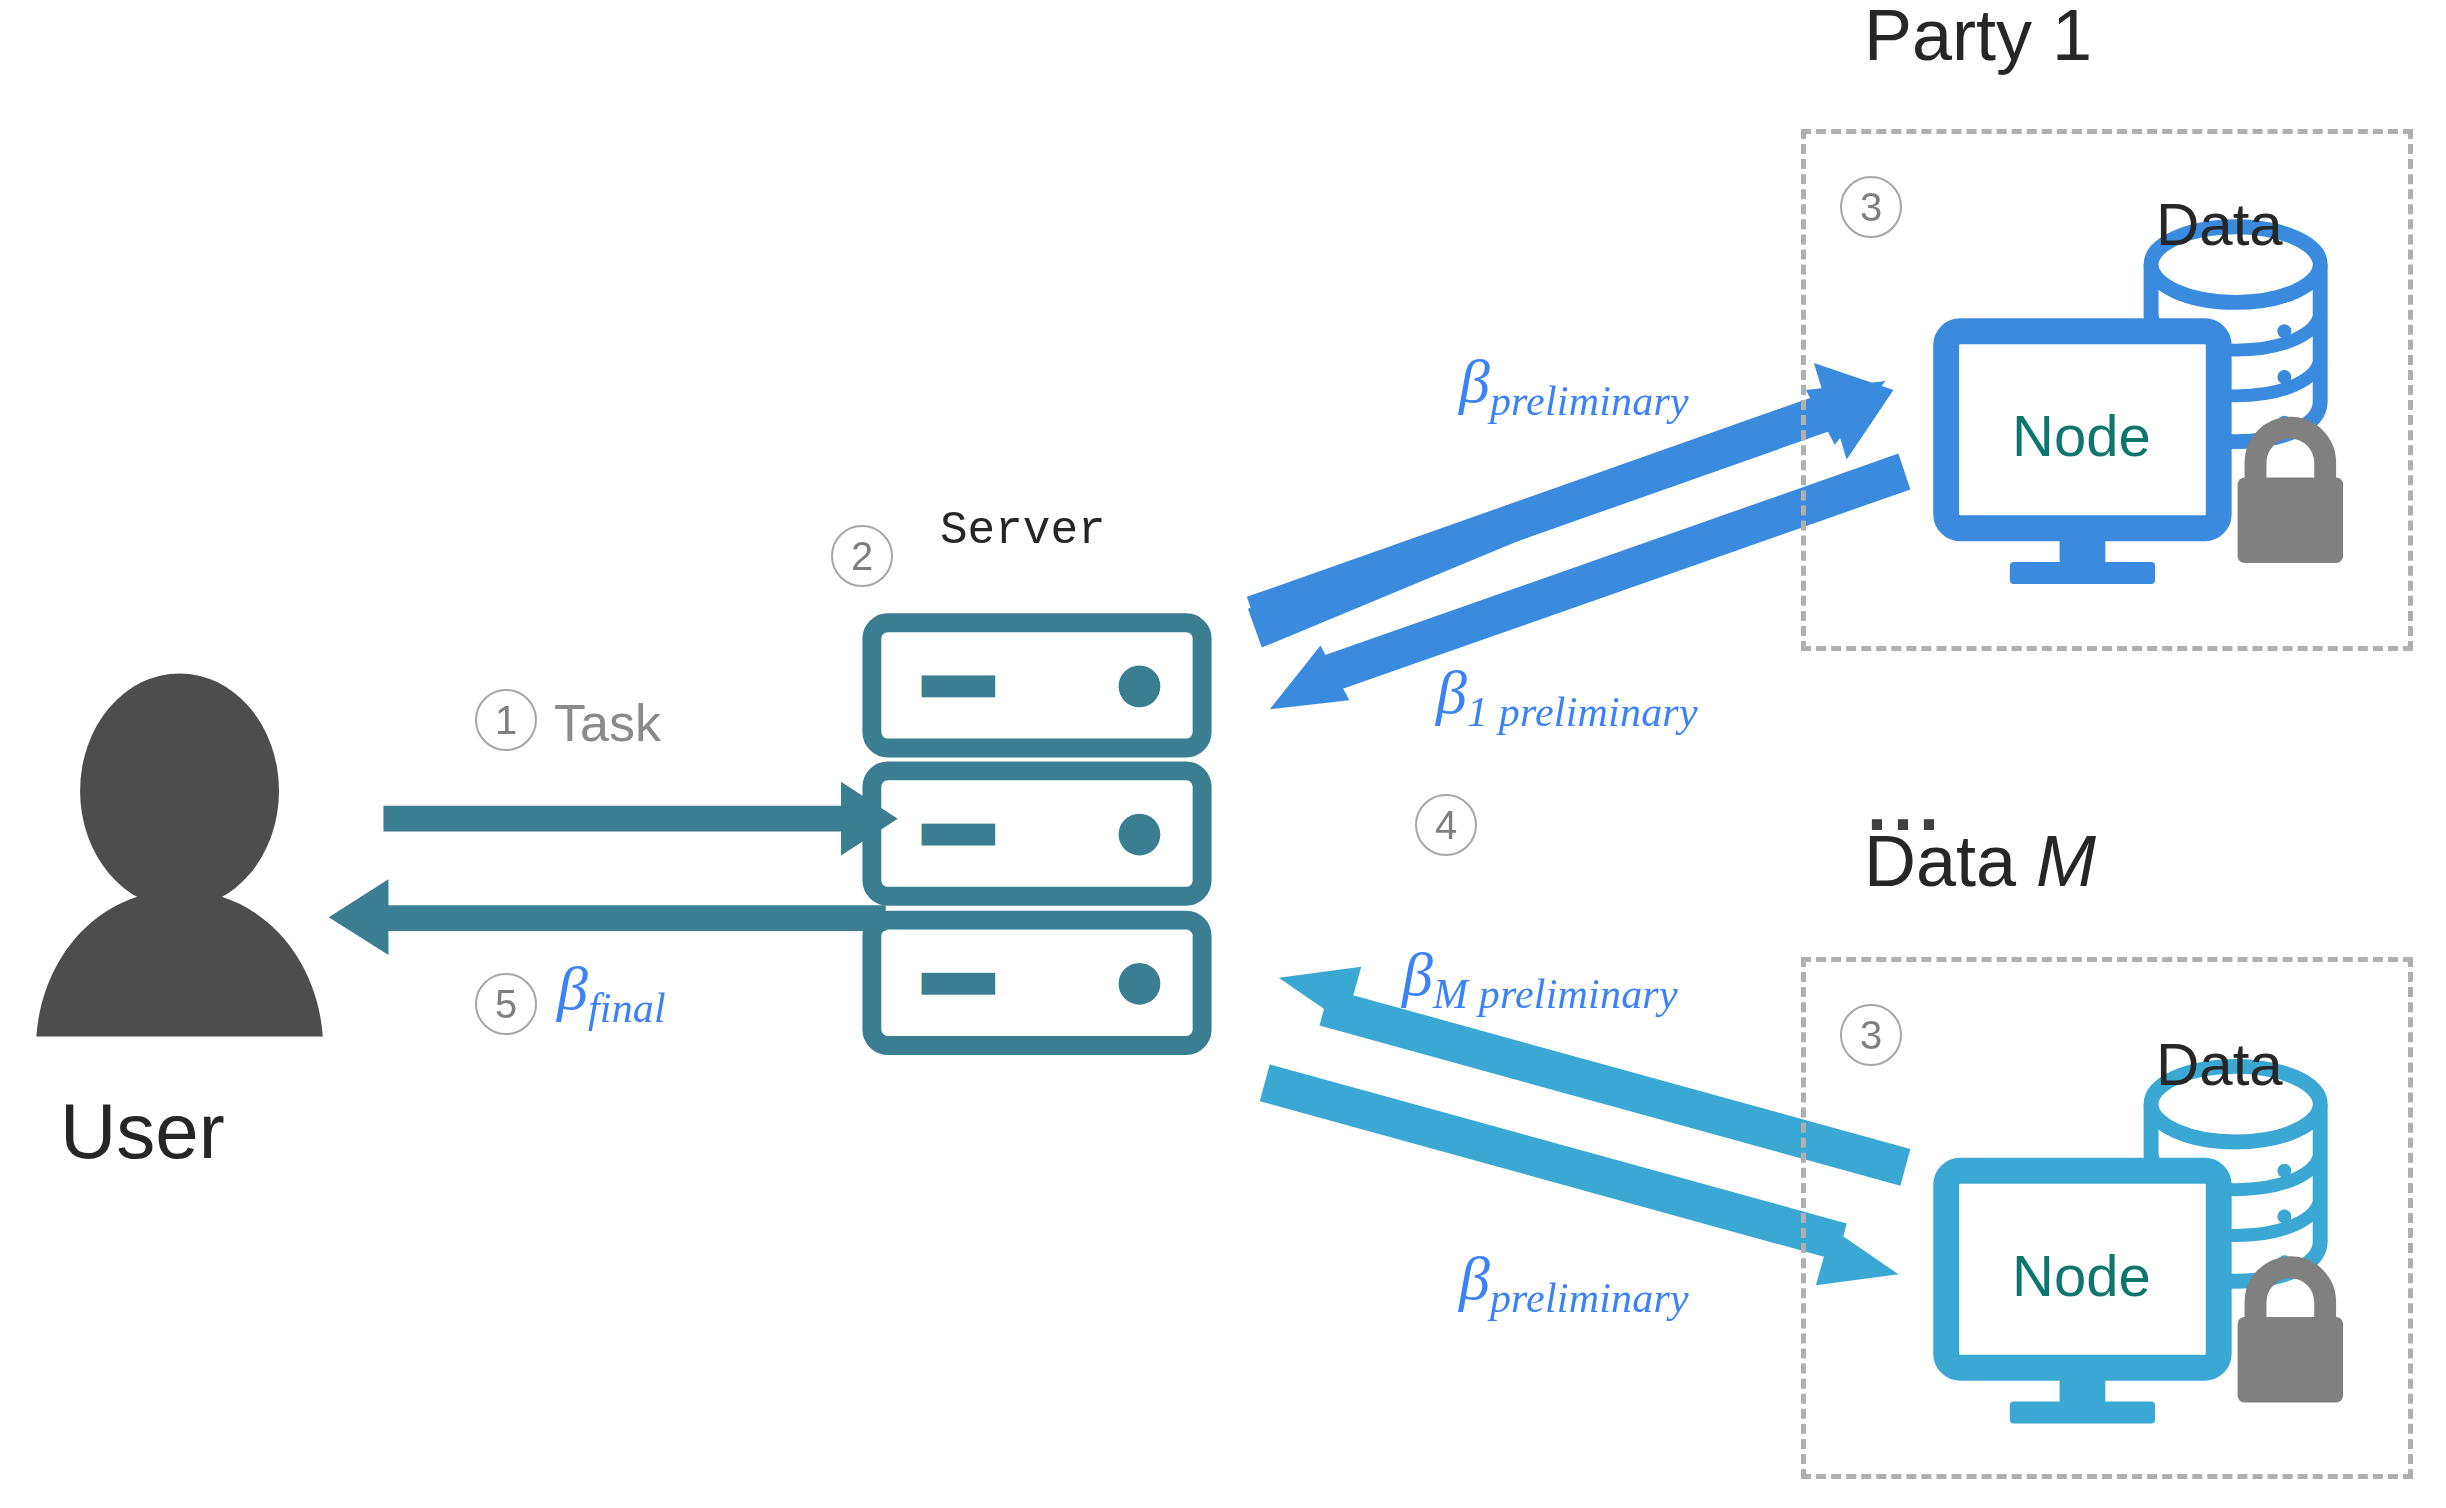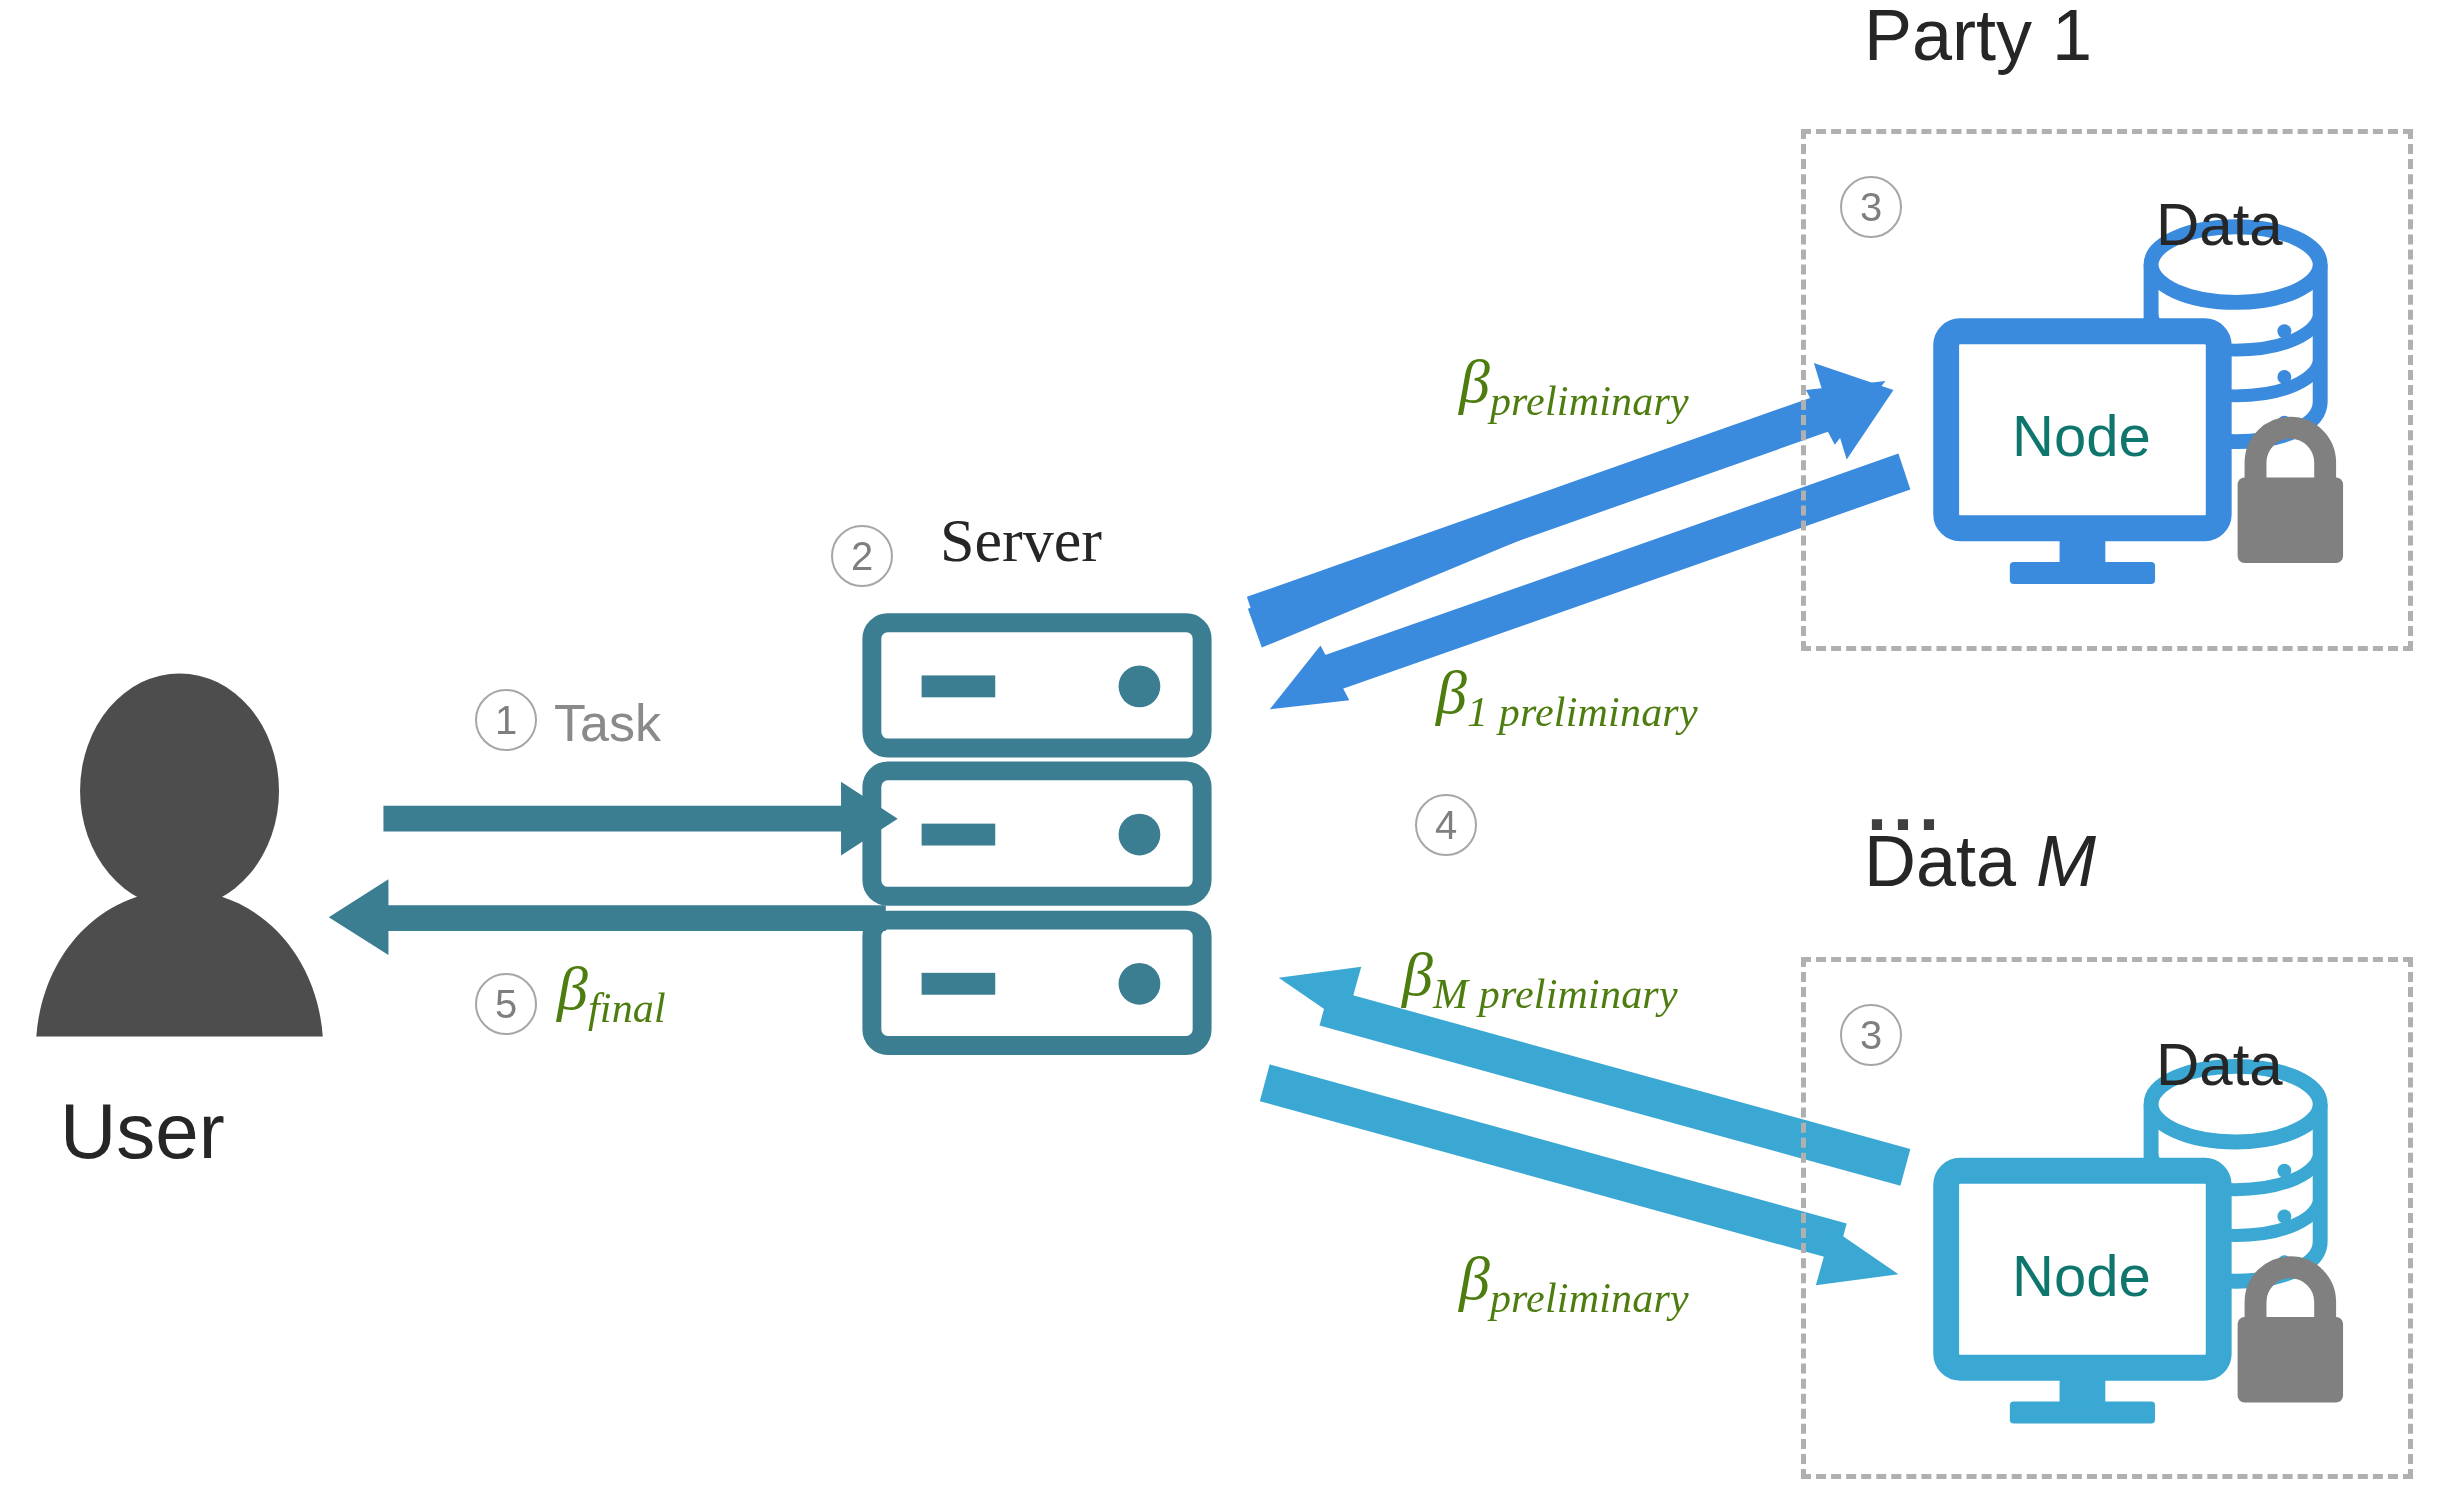--- a/index.html
+++ b/index.html
@@ -25,21 +25,21 @@
     height: 1508px;
   }
   .txt {
     position: absolute;
     white-space: nowrap;
     line-height: 1;
   }
   .beta {
     font-family: "Liberation Serif", serif;
     font-style: italic;
-    color: #4d7c0f;
+    color: #3b82f6;
   }
   .beta .b {
     font-size: 62px;
   }
   .beta .sub {
     font-size: 42px;
     vertical-align: -0.30em;
     letter-spacing: 0.2px;
   }
   .step-circle {
@@ -96,22 +96,22 @@
   }
   .user-label {
     position: absolute;
     color: #262626;
     font-size: 78px;
     font-family: "Liberation Sans", sans-serif;
   }
   .server-label {
     position: absolute;
     color: #262626;
-    font-size: 62px;
-    font-family: Liberation Serif, serif;
+    font-size: 46px;
+    font-family: Liberation Mono, monospace;
   }
   .task-label {
     position: absolute;
     color: #8a8a8a;
     font-size: 52px;
     font-family: "Liberation Sans", sans-serif;
   }
 </style>
 </head>
 <body>

